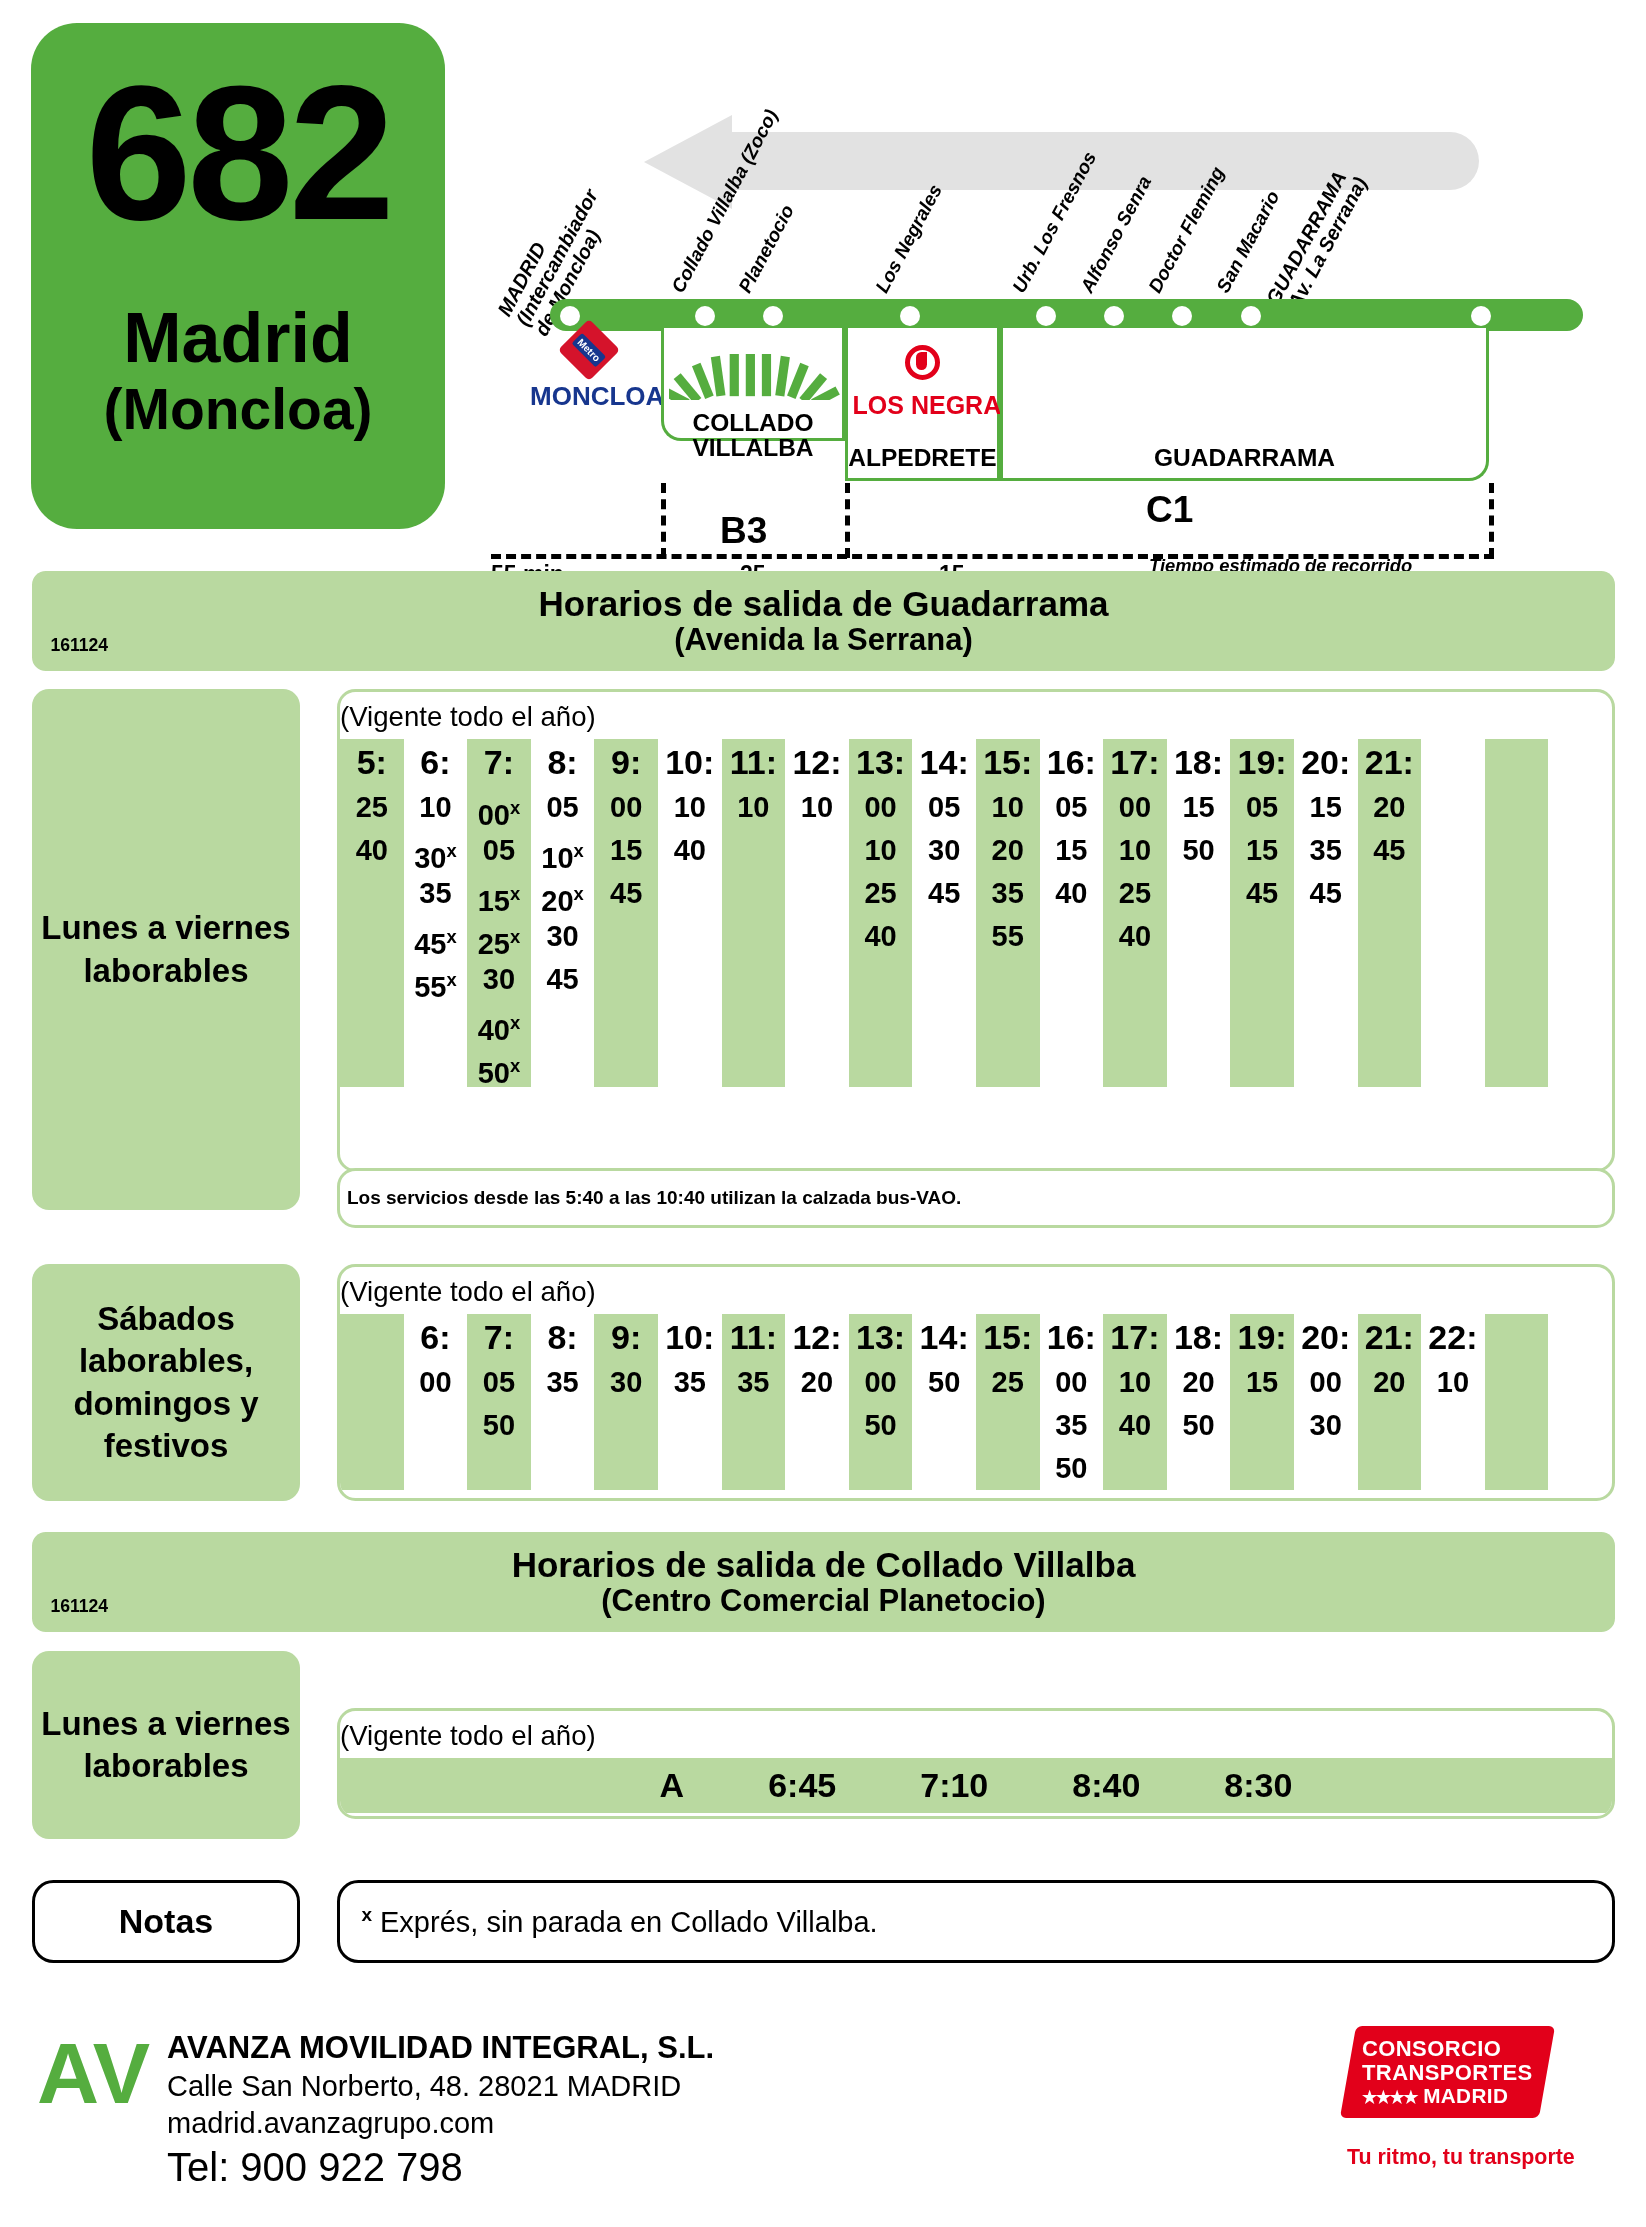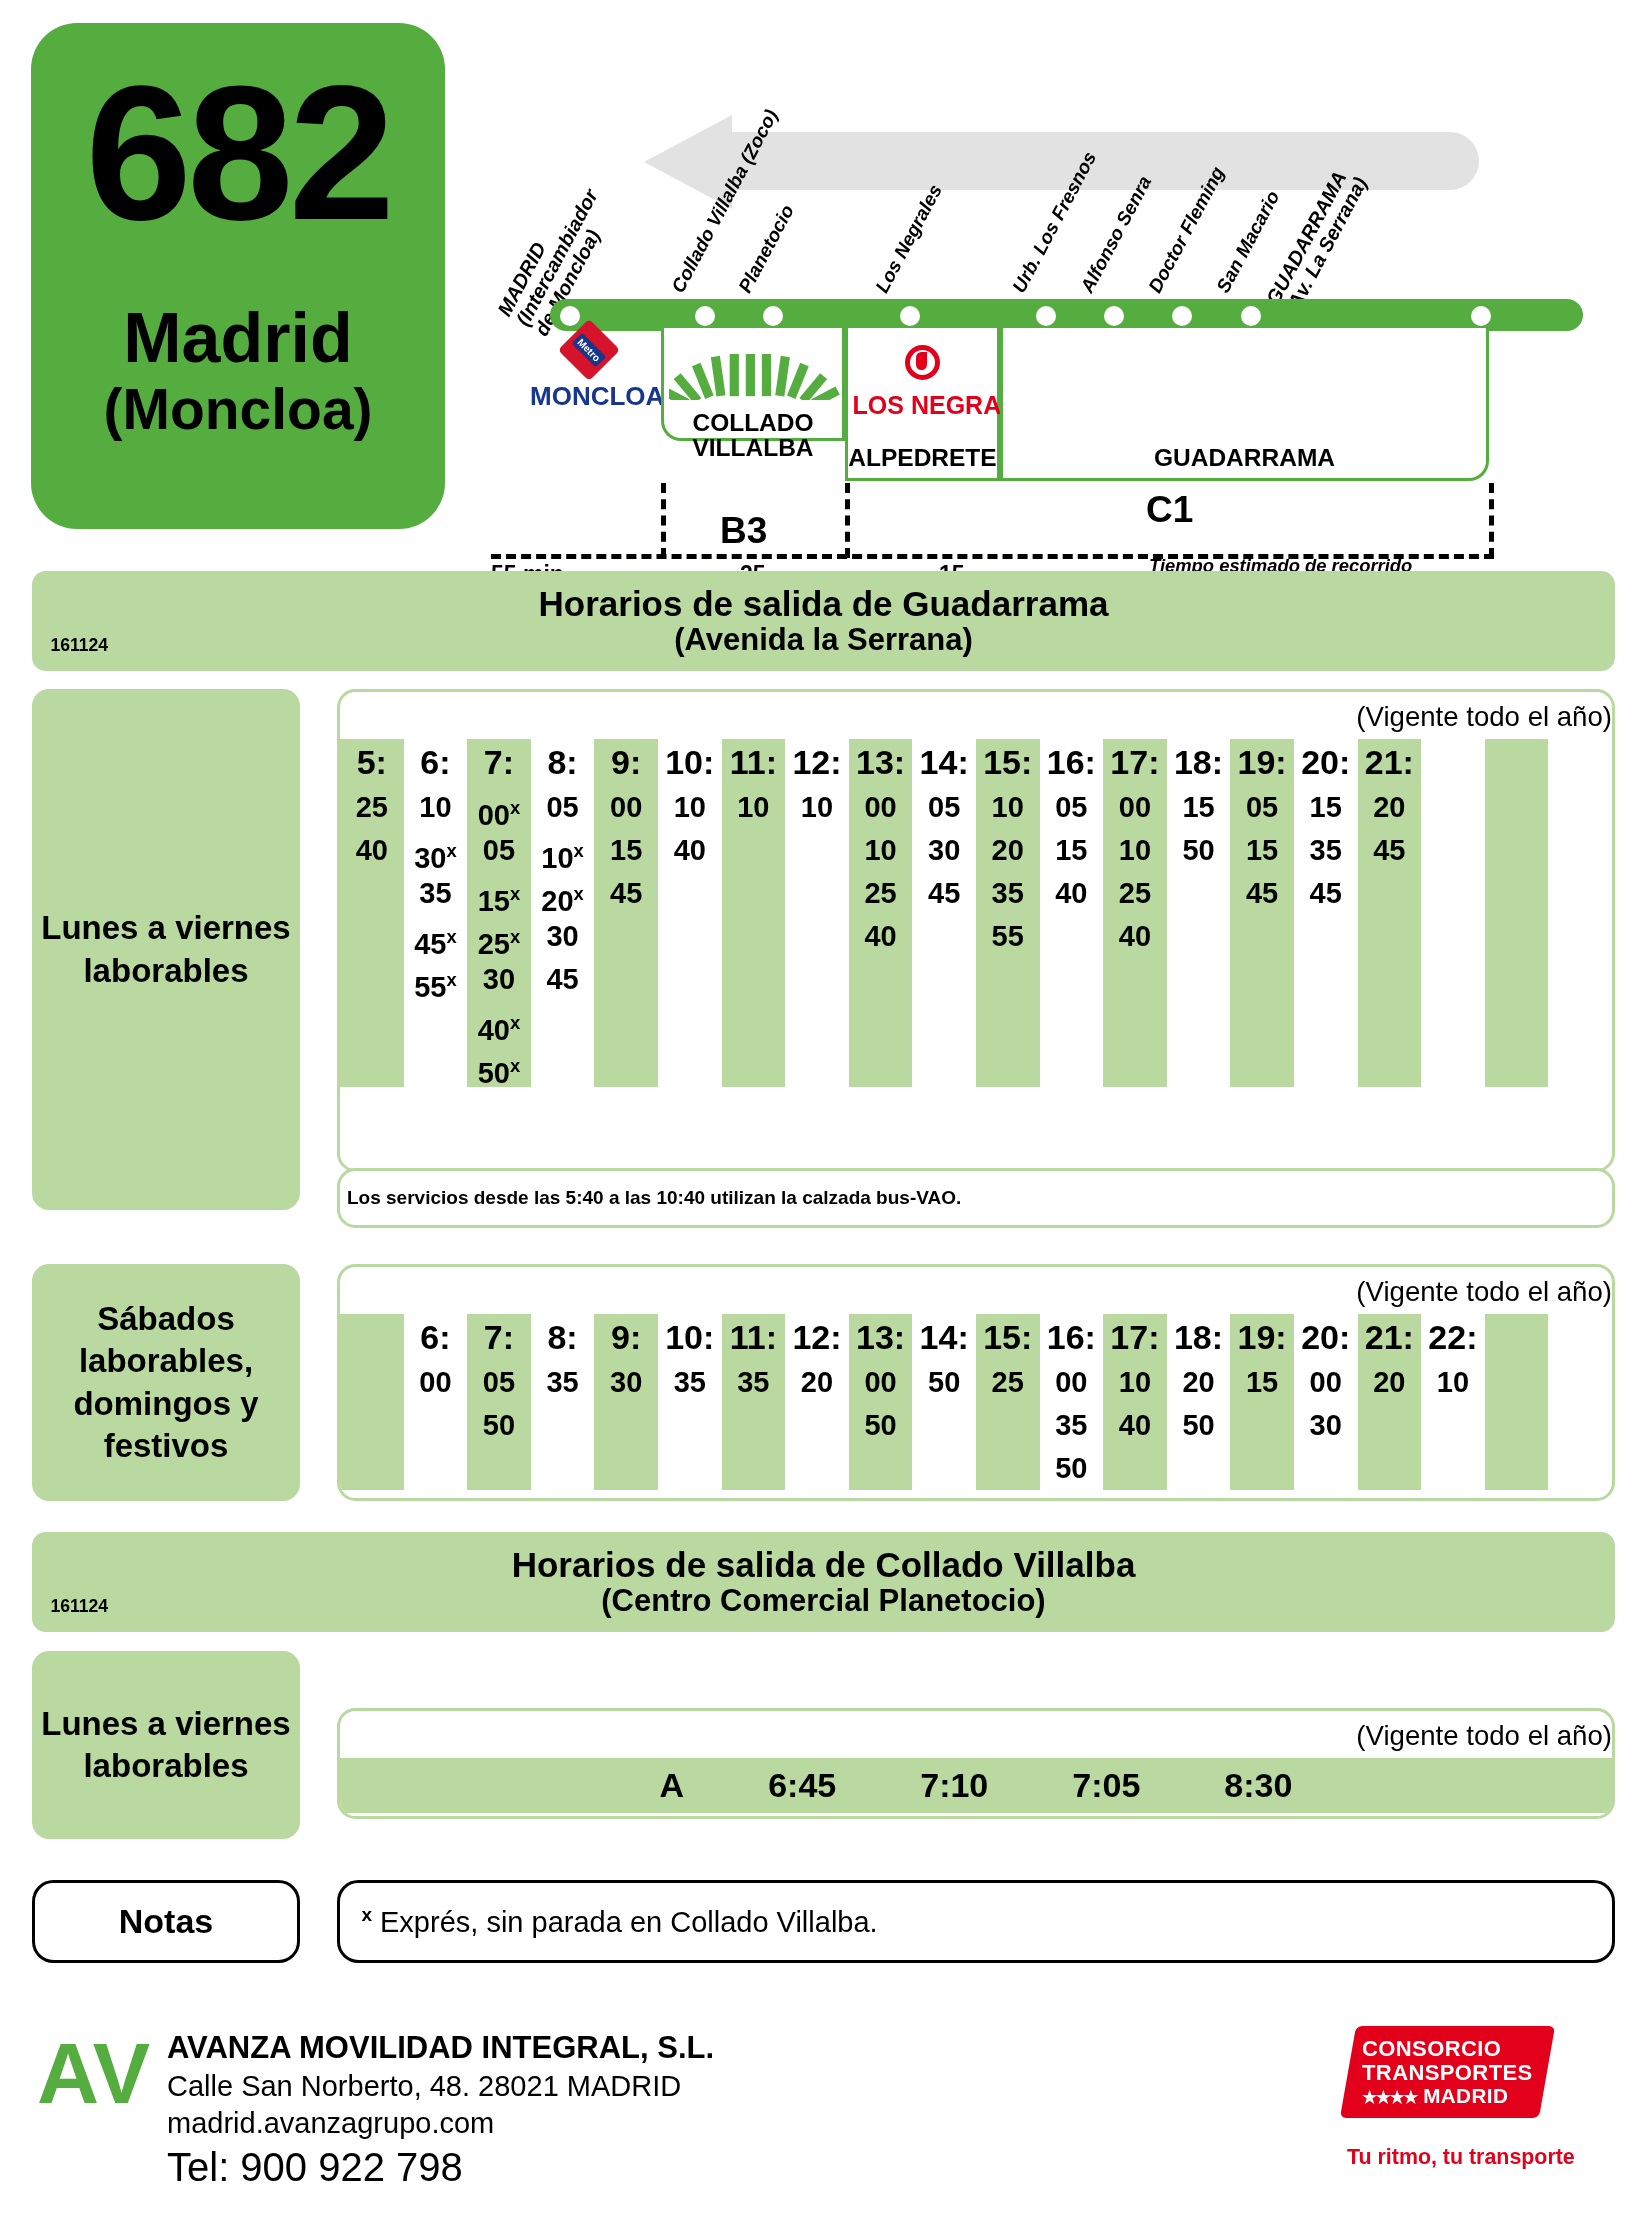--- a/index.html
+++ b/index.html
@@ -111,21 +111,21 @@
     background: #b9d9a0; border-radius: 17px;
     display: flex; align-items: center; justify-content: center;
     font-size: 33px; font-weight: 700; text-align: center; line-height: 1.28;
   }
 
   
   .tt-panel {
     position: absolute; border: 3.1px solid #b9d9a0; border-radius: 18.4px;
     background: #fff; overflow: hidden;
   }
-  .vigente { text-align: right; font-size: 27.6px; padding: 9.2px 0 6.1px; }
+  .vigente { text-align: left; font-size: 27.6px; padding: 9.2px 0 6.1px; }
   .tt-grid { display: flex; width: 100%; }
   .tt-col { flex: 1 1 0; display: flex; flex-direction: column; align-items: center; }
   .tt-col.shade { background: #b9d9a0; }
   .tt-hour {
     font-size: 34px; font-weight: 700; height: 47px; line-height: 47px;
   }
   .tt-min {
     font-size: 29px; font-weight: 700; height: 43px; line-height: 43px;
     position: relative;
   }
@@ -649,21 +649,21 @@
   <div class="daytype" style="top:1651px; height:188px;">
     <span>Lunes a viernes laborables</span>
   </div>
 
   <div class="simple-panel" style="left:337px; top:1708px; width:1278px; height:111px;">
     <div class="vigente">(Vigente todo el año)</div>
     <div class="simple-row" id="row-villalba">
         <span>A</span>
         <span>6:45</span>
         <span>7:10</span>
-        <span>7:05</span>
+        <span>8:40</span>
         <span>8:30</span>
       </div>
   </div>
 
   <div class="notas-label" style="top:1880px;">
     <span>Notas</span>
   </div>
   <div class="notas-box" style="top:1880px;">
     <div class="txt"><sup>x</sup> <span>Exprés, sin parada en Collado Villalba.</span></div>
   </div>

